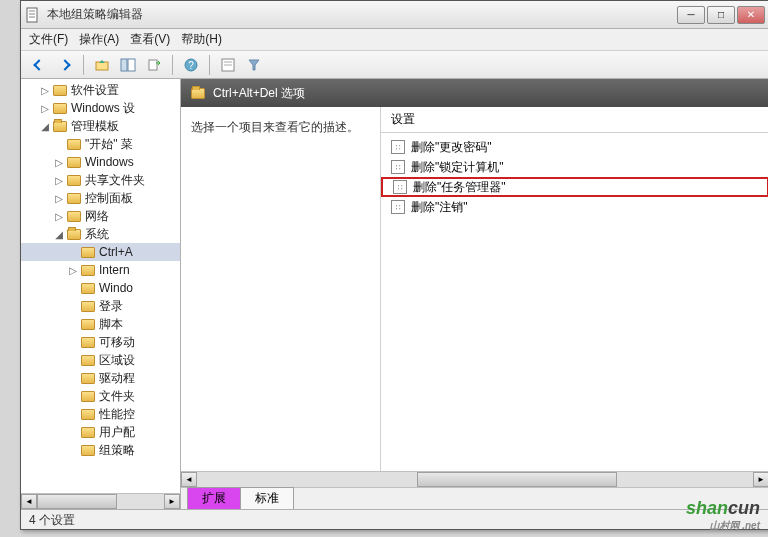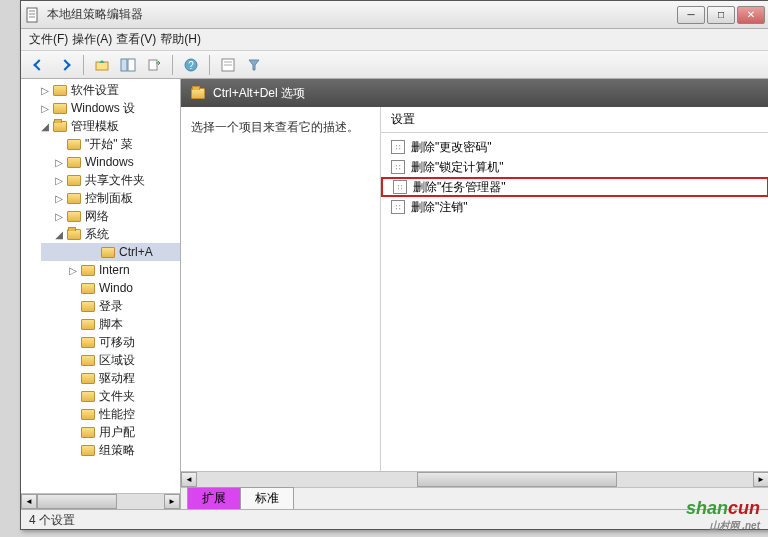--- a/index.html
+++ b/index.html
@@ -7,35 +7,35 @@
 
 .window { position: absolute; left: 20px; top: 0; width: 750px; height: 530px; background: #f0f0f0; border: 1px solid #555; box-shadow: 2px 2px 4px rgba(0,0,0,0.3); }
 
 .titlebar { height: 28px; background: linear-gradient(to bottom, #f7f7f7, #e0e0e0); border-bottom: 1px solid #b0b0b0; display: flex; align-items: center; padding: 0 4px; }
 .titlebar-icon { width: 16px; height: 16px; margin-right: 6px; }
 .titlebar-title { font-size: 12px; color: #333; flex: 1; }
 .titlebar-btns { display: flex; gap: 2px; }
 .titlebar-btn { width: 28px; height: 18px; border: 1px solid #888; background: linear-gradient(to bottom, #f8f8f8, #d8d8d8); border-radius: 2px; font-size: 10px; display: flex; align-items: center; justify-content: center; cursor: pointer; }
 .titlebar-btn.close { background: linear-gradient(to bottom, #e8a0a0, #d06060); color: #fff; }
 
-.menubar { height: 22px; background: #f0f0f0; display: flex; align-items: center; padding: 0 8px; gap: 4px; border-bottom: 1px solid #d0d0d0; }
+.menubar { height: 22px; background: #f0f0f0; display: flex; align-items: center; padding: 0 8px; gap: 11px; border-bottom: 1px solid #d0d0d0; }
 .menubar-item { font-size: 12px; color: #222; cursor: pointer; }
 
 .toolbar { height: 28px; background: linear-gradient(to bottom, #f8f8f8, #e8e8e8); border-bottom: 1px solid #b0b0b0; display: flex; align-items: center; padding: 0 6px; gap: 2px; }
 .tb-btn { width: 24px; height: 22px; display: flex; align-items: center; justify-content: center; cursor: pointer; border-radius: 2px; }
 .tb-sep { width: 1px; height: 20px; background: #b0b0b0; margin: 0 4px; }
 .arrow-l { border: solid #0066cc; border-width: 0 2px 2px 0; display: inline-block; padding: 3px; transform: rotate(135deg); }
 .arrow-r { border: solid #0066cc; border-width: 0 2px 2px 0; display: inline-block; padding: 3px; transform: rotate(-45deg); }
 
 .content { display: flex; height: calc(100% - 28px - 22px - 28px - 20px); }
 
 .tree-pane { width: 160px; background: #fff; border-right: 1px solid #b0b0b0; overflow: hidden; position: relative; }
 .tree { font-size: 12px; color: #222; padding: 2px 0; }
 .tree-row { display: flex; align-items: center; height: 18px; white-space: nowrap; padding-left: 4px; cursor: pointer; }
-.tree-row.selected { background: #d0d8e8; margin-left: 20px; }
+.tree-row.selected { background: #d0d8e8; }
 .tw { display: inline-block; width: 12px; text-align: center; color: #666; font-size: 10px; }
 .folder { width: 14px; height: 11px; background: linear-gradient(to bottom, #fce08a, #e6b84a); border: 1px solid #c09030; border-radius: 1px; margin: 0 4px 0 2px; position: relative; }
 .folder.open::before { content: ""; position: absolute; top: -3px; left: 0; width: 6px; height: 3px; background: #e6b84a; border: 1px solid #c09030; border-bottom: none; }
 .indent { display: inline-block; }
 
 .tree-hscroll { position: absolute; bottom: 0; left: 0; right: 0; height: 16px; background: #e8e8e8; border-top: 1px solid #c0c0c0; display: flex; }
 .hs-btn { width: 16px; height: 100%; background: linear-gradient(to bottom, #f0f0f0, #d0d0d0); border: 1px solid #a0a0a0; display: flex; align-items: center; justify-content: center; font-size: 8px; }
 .hs-track { flex: 1; background: #e0e0e0; position: relative; }
 .hs-thumb { position: absolute; left: 0; top: 0; height: 100%; width: 80px; background: linear-gradient(to bottom, #e8e8e8, #c8c8c8); border: 1px solid #a0a0a0; }
 
@@ -55,21 +55,21 @@
 .main-hscroll { height: 16px; background: #e8e8e8; border-top: 1px solid #c0c0c0; display: flex; }
 .main-hscroll .hs-thumb { width: 200px; left: 220px; }
 
 .tabs { height: 22px; display: flex; align-items: flex-end; padding-left: 6px; background: #f0f0f0; border-top: 1px solid #c0c0c0; }
 .tab { padding: 2px 14px; font-size: 12px; border: 1px solid #a0a0a0; border-bottom: none; background: #f8f8f8; margin-right: -1px; cursor: pointer; }
 .tab.active { background: #d946ef; }
 
 .statusbar { height: 20px; background: #f0f0f0; border-top: 1px solid #b0b0b0; display: flex; align-items: flex-end; padding: 0 8px; font-size: 12px; color: #333; }
 
 .watermark { position: absolute; right: 8px; bottom: 4px; font-size: 18px; font-weight: bold; font-style: italic; }
-.watermark .g { color: #3a9c3a; } .watermark .o { color: #b91c1c; }
+.watermark .g { color: #3a9c3a; } .watermark .o { color: #404040; }
 .watermark .sub { font-size: 10px; color: #888; display: block; text-align: right; }
 </style>
 </head>
 <body>
 
 <div class="window">
 
   <div class="titlebar">
     <svg class="titlebar-icon" viewBox="0 0 16 16">
         <rect x="2" y="1" width="10" height="14" fill="#fff" stroke="#666"></rect>

